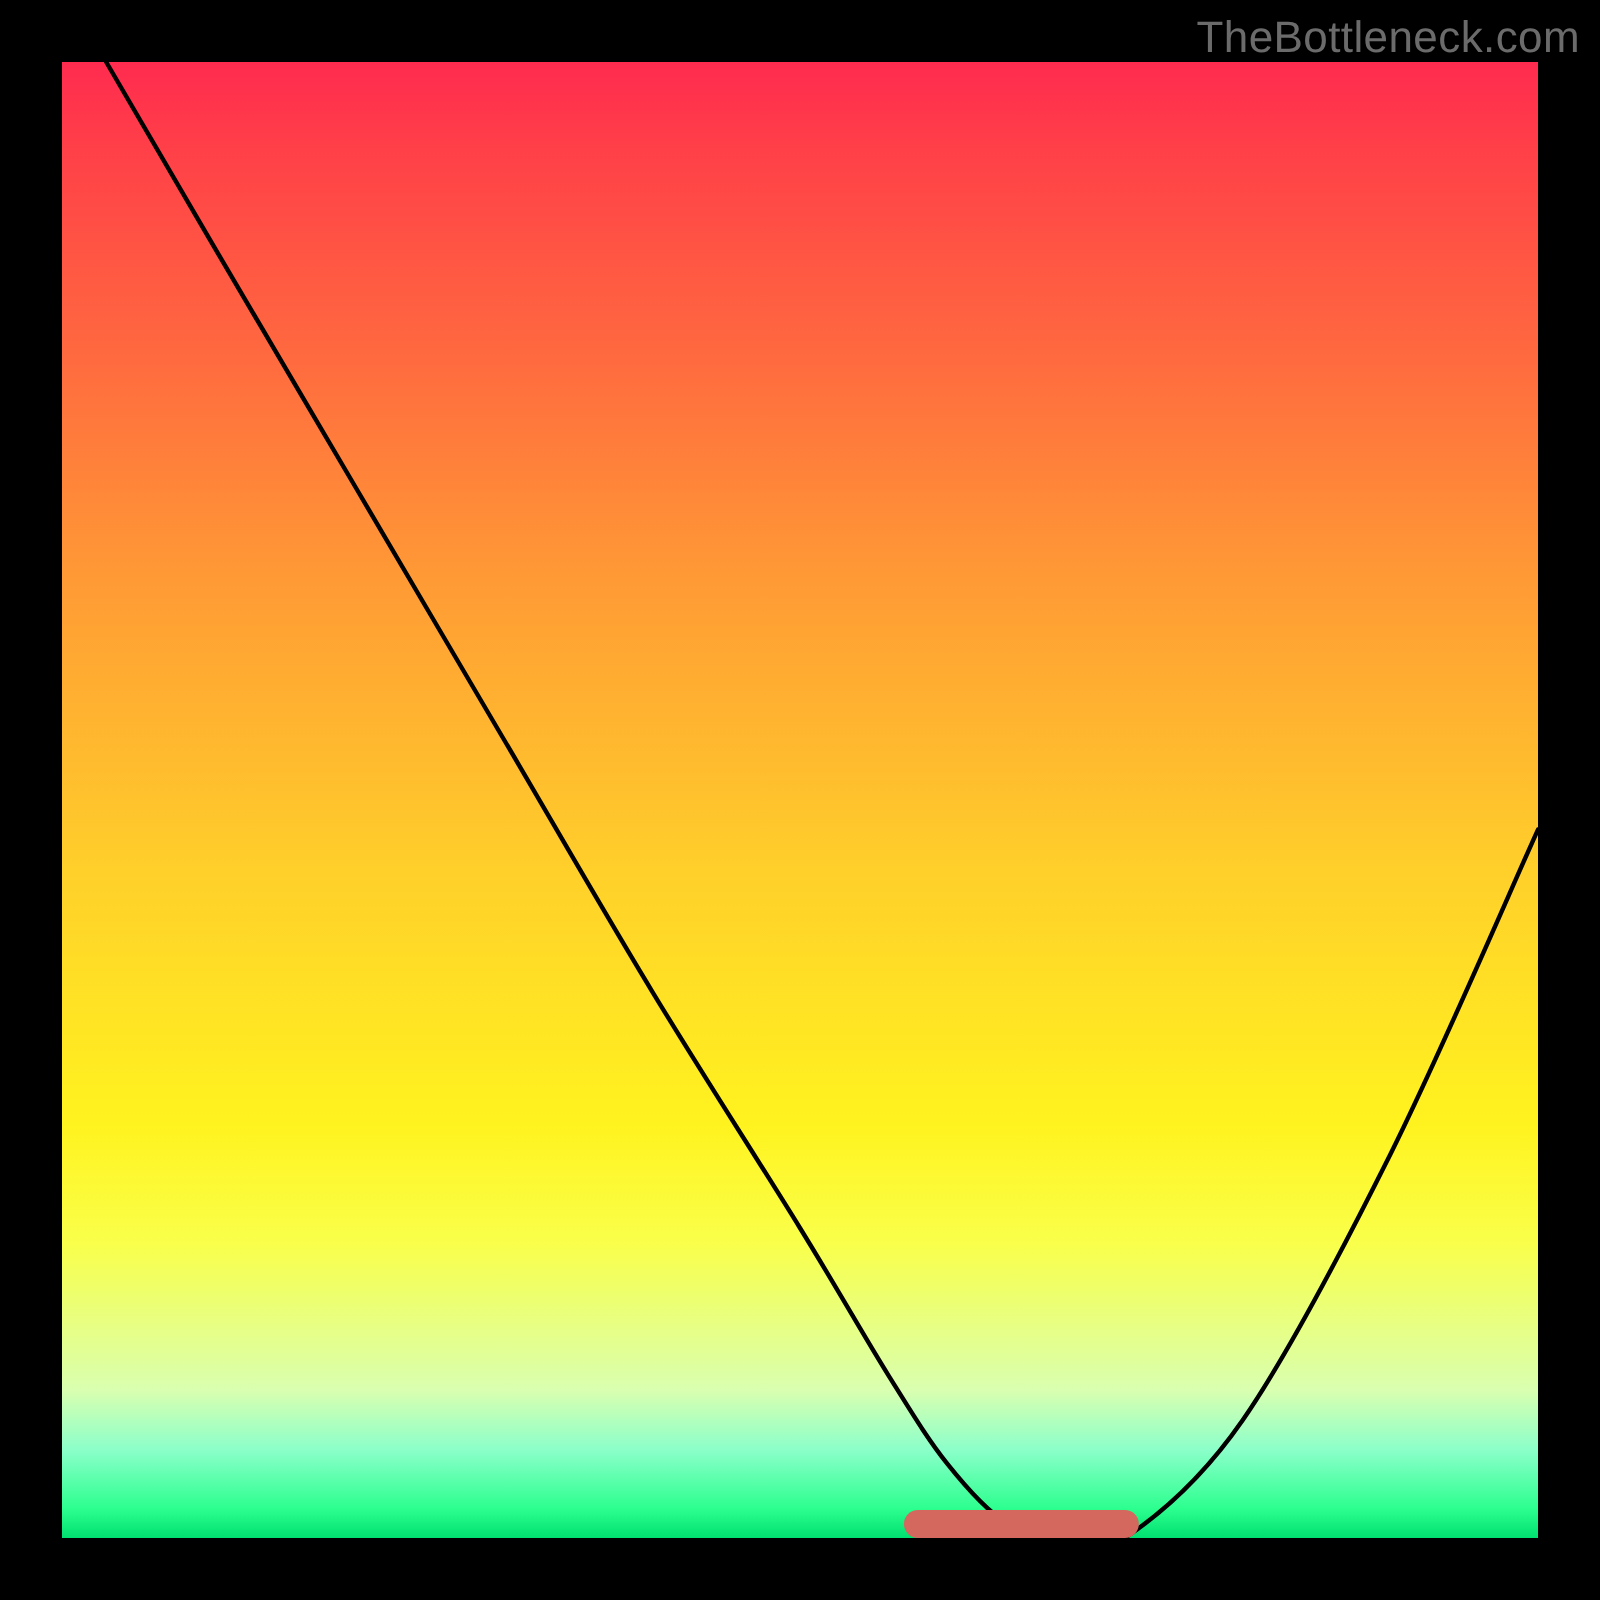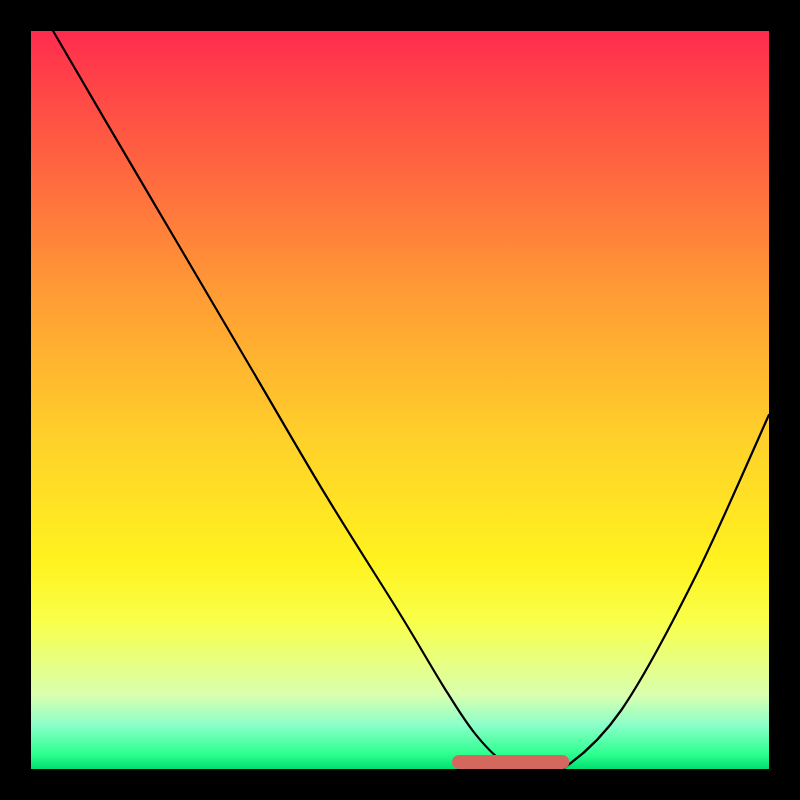--- a/index.html
+++ b/index.html
@@ -72,13 +72,14 @@
 
 <div class="frame">
   <div class="plot">
 
     <svg class="curve" viewBox="0 0 738 738" preserveAspectRatio="none">
       <path class="curve-path" d="M 22.1 0.0 C 30.8 14.8, 52.9 52.9, 73.8 88.6 C 94.7 124.2, 123.0 172.2, 147.6 214.0 C 172.2 255.8, 196.8 297.7, 221.4 339.5 C 246.0 381.3, 270.6 424.4, 295.2 464.9 C 319.8 505.5, 349.3 551.0, 369.0 583.0 C 388.7 615.0, 401.0 637.1, 413.3 656.8 C 425.6 676.5, 433.0 688.8, 442.8 701.1 C 452.6 713.4, 462.5 724.5, 472.3 730.6 C 482.2 736.8, 492.0 736.8, 501.8 738.0 C 511.7 739.2, 516.6 747.8, 531.4 738.0 C 546.1 728.2, 568.3 710.9, 590.4 679.0 C 612.5 647.0, 639.6 595.3, 664.2 546.1 C 688.8 496.9, 725.7 410.8, 738.0 383.8" style="stroke: rgb(0, 0, 0);"></path>
       <path class="bottom-segment" d="M 428.0 731.0 L 531.4 731.0" style="stroke: rgb(212, 103, 94);"></path>
     </svg>
 
   </div>
+  <div class="watermark">TheBottleneck.com</div>
 </div>
 
 </body></html>

